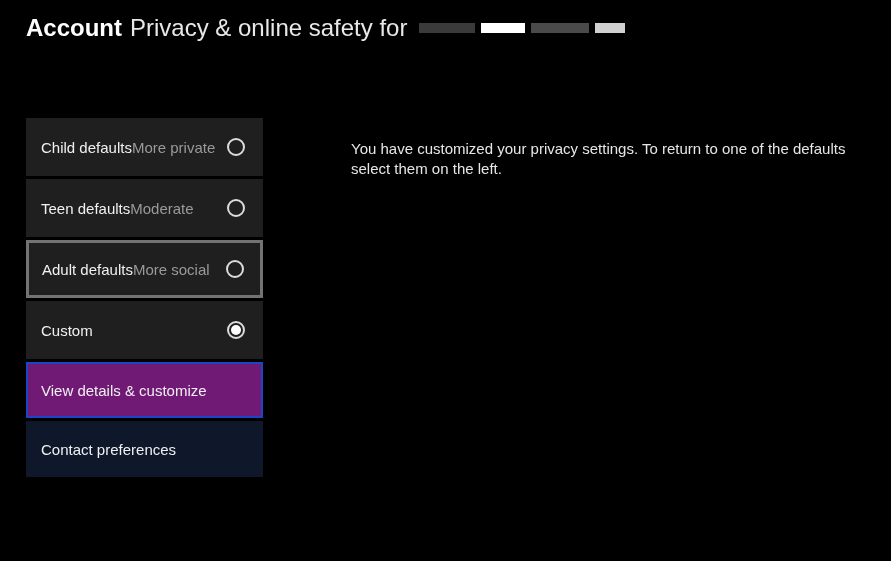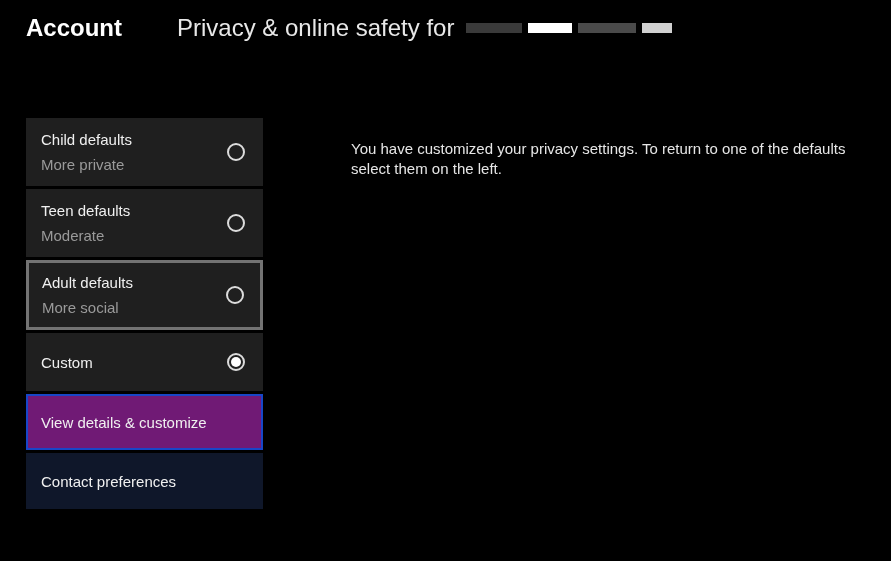--- a/index.html
+++ b/index.html
@@ -24,21 +24,20 @@
     }
     .header-title-bold {
       font-size: 24px;
       font-weight: 700;
       color: #ffffff;
     }
     .header-title-light {
       font-size: 24px;
       font-weight: 300;
       color: #e8e8e8;
-      margin-left: 47px;
     }
     .redact-group {
       display: flex;
       align-items: center;
       gap: 6px;
       margin-left: 4px;
     }
     .redact {
       height: 10px;
       background: #3a3a3a;
@@ -79,22 +78,22 @@
     }
     .opt.highlight-red {
       border: 3px solid #737373;
     }
     .opt.highlight-blue {
       border: 2px solid #1846c7;
       background: #701a75;
     }
     .opt-text {
       display: flex;
-      flex-direction: column;
-      gap: 8px;
+      flex-direction: row;
+      gap: 0px;
     }
     .opt-label {
       font-size: 15px;
       font-weight: 400;
       color: #f0f0f0;
     }
     .opt-sub {
       font-size: 15px;
       font-weight: 400;
       color: #9a9a9a;

